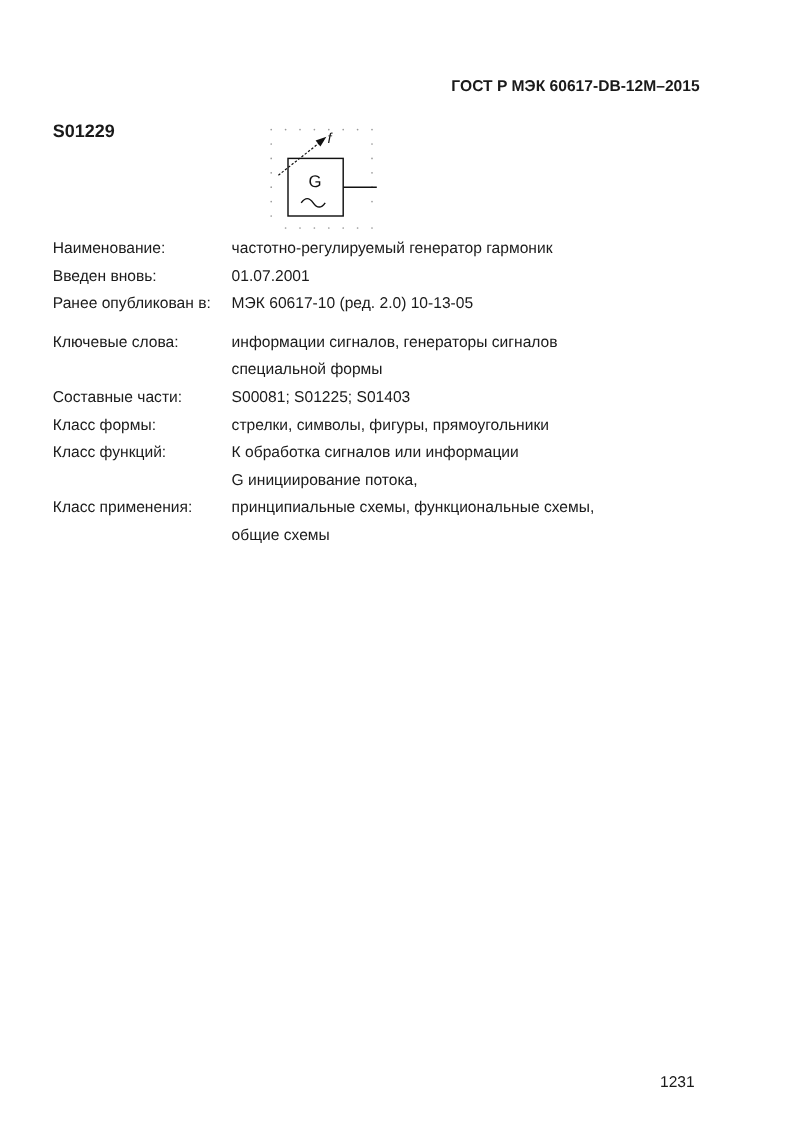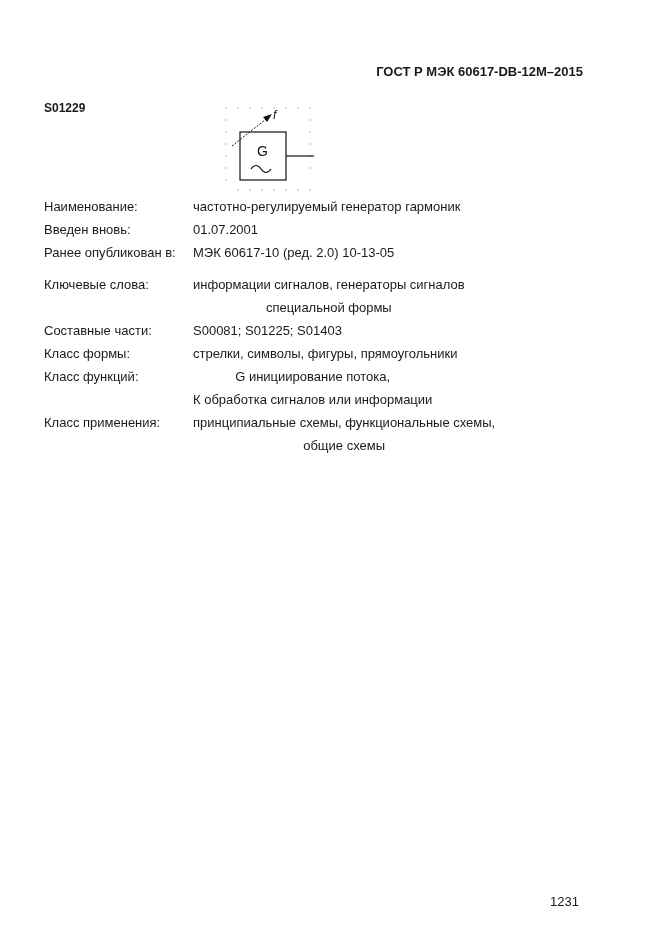--- a/index.html
+++ b/index.html
@@ -1,24 +1,24 @@
 <!DOCTYPE html>
 <html><head>
 <meta charset="utf-8">
 <style>
   html, body { margin: 0; padding: 0; background: #ffffff; }
   body { width: 661px; height: 936px; position: relative; overflow: hidden;
          font-family: "Liberation Sans", sans-serif; color: #1a1a1a; }
   .header { position: absolute; top: 64px; right: 78px; font-size: 13px; font-weight: bold; text-align: right; }
-  .code { position: absolute; top: 101px; left: 44px; font-size: 12px; font-weight: bold; }
+  .code { position: absolute; top: 101px; left: 44px; font-size: 15px; font-weight: bold; }
   .symbol { position: absolute; left: 222px; top: 104px; width: 96px; height: 88px; }
   .rows { position: absolute; top: 195px; left: 44px; font-size: 13px; }
   .row { display: flex; }
   .label { width: 149px; line-height: 23px; }
-  .vals { display: flex; flex-direction: column; align-items: center; }
+  .vals { display: flex; flex-direction: column; }
   .val { line-height: 23px; }
   .gap { height: 9px; }
   .page-num { position: absolute; top: 894px; left: 550px; font-size: 13px; }
 </style>
 </head>
 <body>
 
 <div class="header">ГОСТ Р МЭК 60617-DB-12M–2015</div>
 <div class="code">S01229</div>
 
@@ -95,22 +95,22 @@
   </div>
   <div class="row">
     <div class="label">Класс формы:</div>
     <div class="vals">
         <div class="val">стрелки, символы, фигуры, прямоугольники</div>
       </div>
   </div>
   <div class="row">
     <div class="label">Класс функций:</div>
     <div class="vals">
+      <div class="val">К обработка сигналов или информации</div>
       <div class="val">G инициирование потока,</div>
-      <div class="val">К обработка сигналов или информации</div>
     </div>
   </div>
   <div class="row">
     <div class="label">Класс применения:</div>
     <div class="vals">
       <div class="val">принципиальные схемы, функциональные схемы,</div>
       <div class="val">общие схемы</div>
     </div>
   </div>
 </div>

